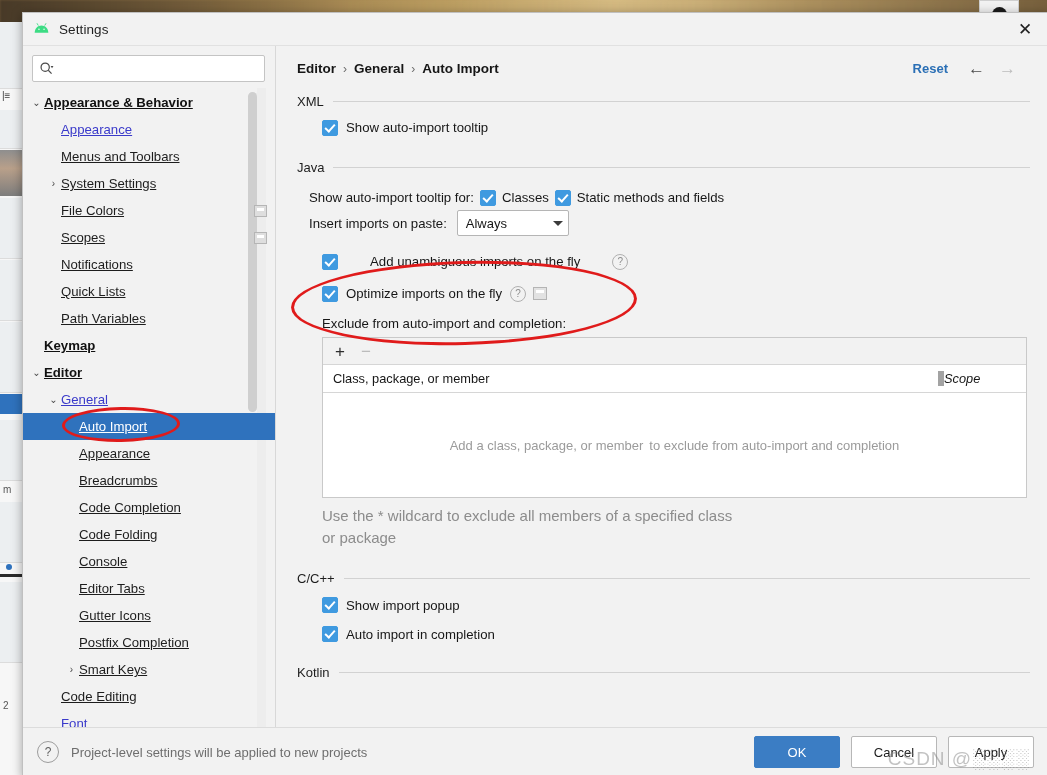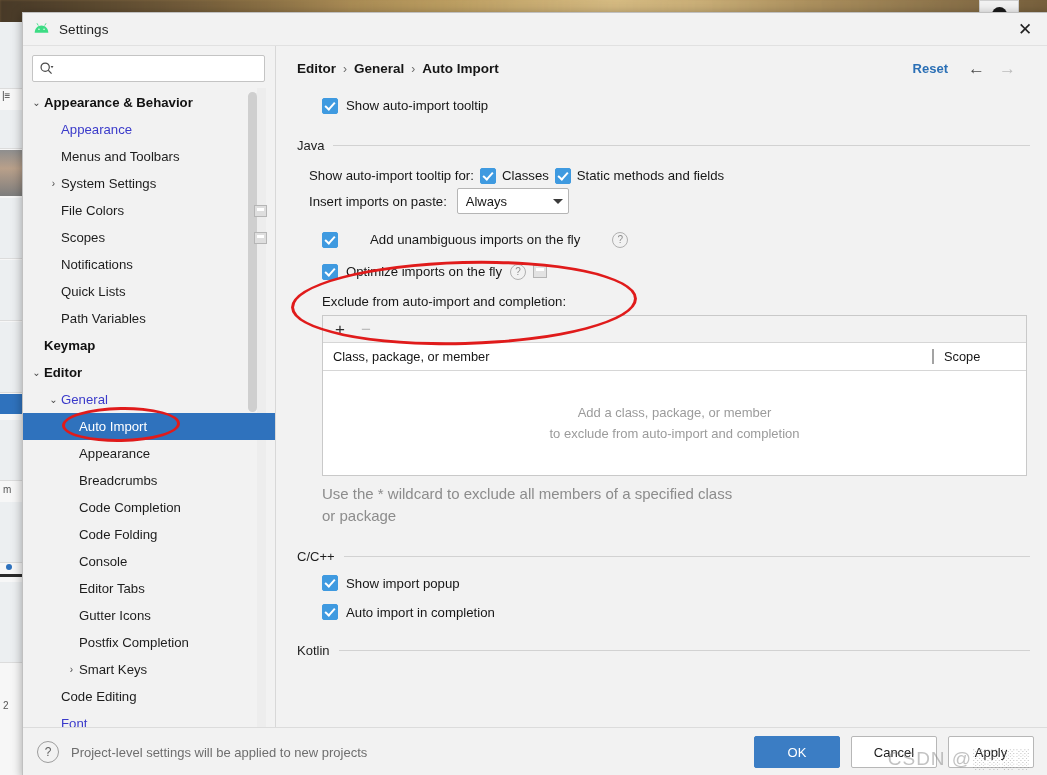--- a/index.html
+++ b/index.html
@@ -58,21 +58,21 @@
   #search-box{height:25px;background:#fff;border:1px solid #c4c4c4;border-radius:2px;
     display:flex;align-items:center;padding:0 6px;}
   #search-box .mag{width:15px;height:15px;flex:0 0 15px;margin-right:2px;}
   #search-box input{border:0;outline:0;flex:1;font-size:12.5px;font-family:"Liberation Sans",sans-serif;
     background:transparent;color:#222;}
   #tree{flex:1;overflow:hidden;position:relative;padding-top:1px;}
   .tree-row{height:27px;display:flex;align-items:center;font-size:13.2px;color:#1d1d1d;
     padding-right:8px;white-space:nowrap;position:relative;}
   .tree-row .arrow{width:13px;flex:0 0 13px;display:flex;align-items:center;justify-content:center;
     font-size:10px;color:#4a4a4a;margin-right:1px;}
-  .tree-row .lbl{flex:1;overflow:hidden;text-overflow:ellipsis;}
+  .tree-row .lbl{flex:1;overflow:hidden;text-overflow:ellipsis;text-decoration:underline;}
   .tree-row.bold .lbl{font-weight:bold;color:#111;}
   .tree-row.blue .lbl{color:#3a3aca;}
   .tree-row.sel{background:#2f72bd;}
   .tree-row.sel .lbl{color:#fff;}
   .tree-row .right-icon{width:11px;height:10px;flex:0 0 11px;border:1px solid #b5b5b5;background:#dedede;
     margin-left:6px;position:relative;}
   .tree-row .right-icon::after{content:"";position:absolute;left:2px;right:2px;top:2px;height:3px;background:#fff;}
   .ind0{padding-left:7px;} .ind1{padding-left:24px;} .ind2{padding-left:42px;}
   #tree-scroll{position:absolute;right:9px;top:4px;width:9px;height:320px;background:#cfcfcf;border-radius:5px;}
   #tree-scroll-track{position:absolute;right:9px;top:0;bottom:0;width:9px;background:#ededed;}
@@ -117,22 +117,22 @@
     border-top:5px solid #3b3b3b;margin-left:10px;}
 
   
   .table-label{font-size:13.2px;color:#171717;margin:10px 0 6px 25px;}
   #exclude-table{margin-left:25px;margin-right:3px;border:1px solid #c9c9c9;background:#fff;}
   #table-toolbar{height:26px;background:#f2f2f2;border-bottom:1px solid #d6d6d6;display:flex;align-items:center;padding-left:12px;gap:16px;}
   #table-toolbar .plus{font-size:17px;color:#2d2d2d;line-height:1;}
   #table-toolbar .minus{font-size:17px;color:#b9b9b9;line-height:1;}
   #table-header{height:27px;display:flex;align-items:center;border-bottom:1px solid #d6d6d6;background:#fff;font-size:12.8px;color:#161616;}
   #table-header .th-class{flex:1;padding-left:10px;}
-  #table-header .th-scope{width:82px;flex:0 0 82px;padding-left:10px;border-left:2px solid #a3a3a3;}
-  #table-empty{height:104px;display:flex;flex-direction:column;align-items:center;justify-content:center;
+  #table-header .th-scope{width:82px;flex:0 0 82px;border-left:6px solid #a3a3a3;font-style:italic;}
+  #table-empty{height:104px;display:flex;flex-direction:row;align-items:center;justify-content:center;
     color:#9b9b9b;font-size:13px;gap:6px;background:#fff;}
   .table-hint{margin:7px 0 0 25px;font-size:15px;color:#8c8c8c;line-height:1.45;max-width:420px;}
 
   
   #bottom-bar{height:48px;flex:0 0 48px;border-top:1px solid #dcdcdc;background:#f2f2f2;
     display:flex;align-items:center;padding:0 14px 0 14px;}
   #bottom-help{width:20px;height:20px;border-radius:50%;border:1px solid #9d9d9d;color:#5e5e5e;
     font-size:12px;display:flex;align-items:center;justify-content:center;margin-right:12px;flex:0 0 20px;}
   #bottom-note{flex:1;font-size:13px;color:#6e6e6e;}
   .btn{height:30px;min-width:84px;border:1px solid #b7b7b7;background:#fff;border-radius:2px;
@@ -325,20 +325,24 @@
           <span>Auto Import</span>
         </div>
         <div id="reset-link">Reset</div>
         <div class="nav-arrow enabled">←</div>
         <div class="nav-arrow disabled">→</div>
       </div>
 
       <div id="content">
 
         <div class="group">
+          <div class="group-head">
+            <span class="gname">XML</span>
+            <span class="gline"></span>
+          </div>
           <div class="row indent" style="margin-top:6px;">
             <span class="cb"></span>
             <span>Show auto-import tooltip</span>
           </div>
         </div>
 
         <div class="group" style="margin-top:20px;">
           <div class="group-head">
             <span class="gname">Java</span>
             <span class="gline"></span>

